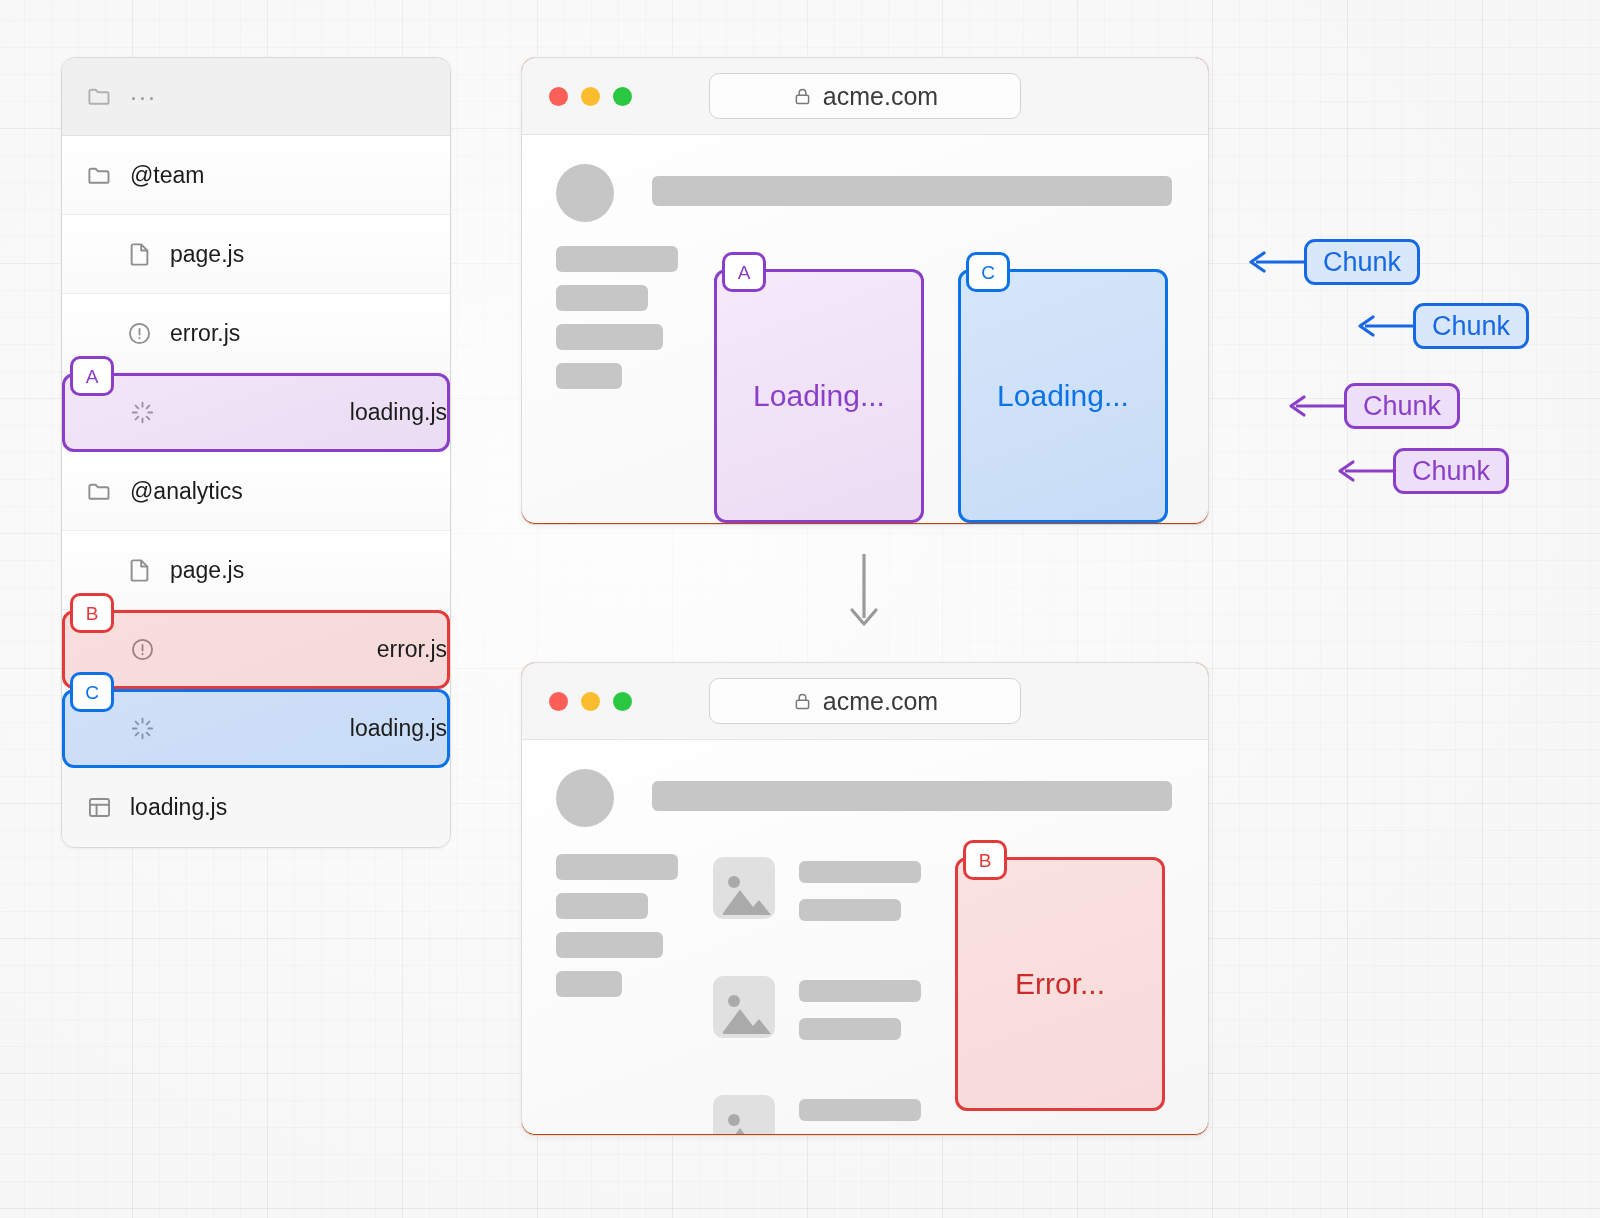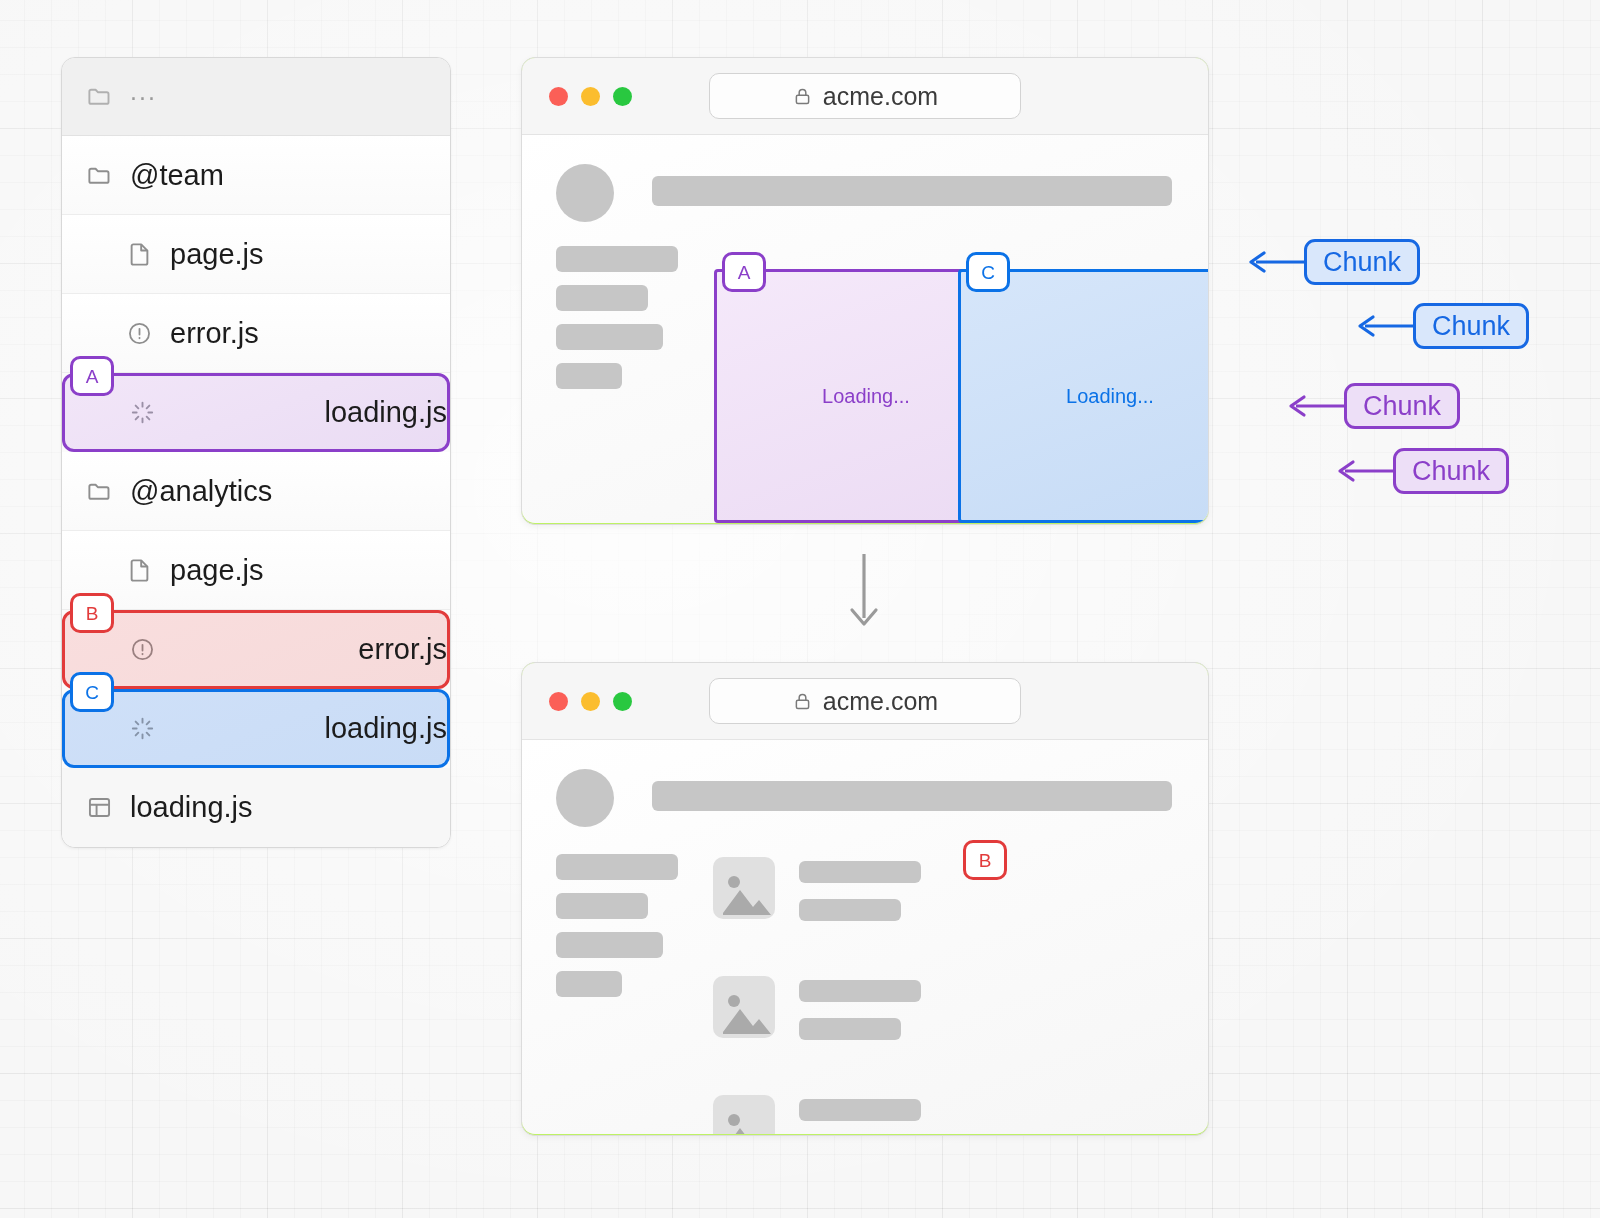--- a/index.html
+++ b/index.html
@@ -72,21 +72,21 @@
     display: flex;
     align-items: center;
     box-sizing: border-box;
     border-bottom: 1px solid #ededed;
     background: linear-gradient(180deg, #ffffff 0%, #fafafa 100%);
   }
   .tree-row:last-child { border-bottom: none; border-bottom-left-radius:13px; border-bottom-right-radius:13px;}
   .tree-row.folder { padding-left: 24px; }
   .tree-row.file   { padding-left: 64px; }
   .tree-label {
-    font-size: 29px;
+    font-size: 23px;
     color: #1c1c1c;
     margin-left: 17px;
     white-space: nowrap;
   }
   .tree-icon {
     width: 27px;
     height: 27px;
     flex: 0 0 27px;
     display: block;
   }
@@ -129,21 +129,21 @@
     z-index: 6;
   }
   .badge.purple { border-color: #8b3fc9; color: #8b3fc9; }
   .badge.red    { border-color: #e23b3b; color: #e23b3b; }
   .badge.blue   { border-color: #0b72e7; color: #0b72e7; }
 
   
   .browser {
     position: absolute;
     border-radius: 14px;
-    background: #bef264;
+    background: #c2410c;
     border: 1px solid #dcdcdc;
     box-shadow: 0 2px 6px rgba(0,0,0,0.05);
     overflow: visible;
   }
   .browser-chrome {
     height: 76px;
     border-top-left-radius: 13px;
     border-top-right-radius: 13px;
     background: #f6f6f6;
     border-bottom: 1px solid #e4e4e4;
@@ -193,27 +193,26 @@
   .sk-img {
     position:absolute;
     background:#e0e0e0;
     border-radius:10px;
     overflow:hidden;
   }
 
   
   .cbox {
     position: absolute;
-    border-radius: 4px;
+    border-radius: 12px;
     border: 3px solid;
     display:flex;
     align-items:center;
     justify-content:center;
-    font-size: 20px;
-    padding-left: 47px;
+    font-size: 30px;
   }
   .cbox.purple {
     border-color:#8b3fc9; color:#8b3fc9;
     background: linear-gradient(160deg,#f5e9fa 0%, #ecdcf4 100%);
   }
   .cbox.blue {
     border-color:#0b72e7; color:#0b72e7;
     background: linear-gradient(160deg,#d6e6fa 0%, #c7dcf6 100%);
   }
   .cbox.red {
@@ -422,20 +421,23 @@
 
     <div class="sk-img" style="left:191px; top:355px; width:62px; height:62px;">
       <svg viewBox="0 0 62 62" width="62" height="62">
         <circle cx="21" cy="25" r="6" fill="#aaaaaa"></circle>
         <path d="M10 56 L27 33 L40 50 L46 43 L58 58 L10 58 Z" fill="#aaaaaa"></path>
       </svg>
     </div>
     <div class="sk" style="left:277px; top:359px; width:122px; height:22px;"></div>
 
     <div class="badge red" style="left:441px; top:100px; z-index:7;">B</div>
+    <div class="cbox red" style="left:433px; top:117px; width:204px; height:248px;">
+      <span>Error...</span>
+    </div>
   </div>
 </div>
 
 <svg class="flow-arrow" style="left:1248px; top:248px;" width="64" height="30" viewBox="0 0 64 30">
   <path d="M62 14 H 8" stroke="#1668e3" stroke-width="3.2" fill="none"></path>
   <path d="M16 5 L3 14 L16 23" stroke="#1668e3" stroke-width="3.2" fill="none" stroke-linecap="round" stroke-linejoin="round"></path>
 </svg>
 <div class="chunk blue" style="left:1304px; top:239px;">
   <span>Chunk</span>
 </div>

